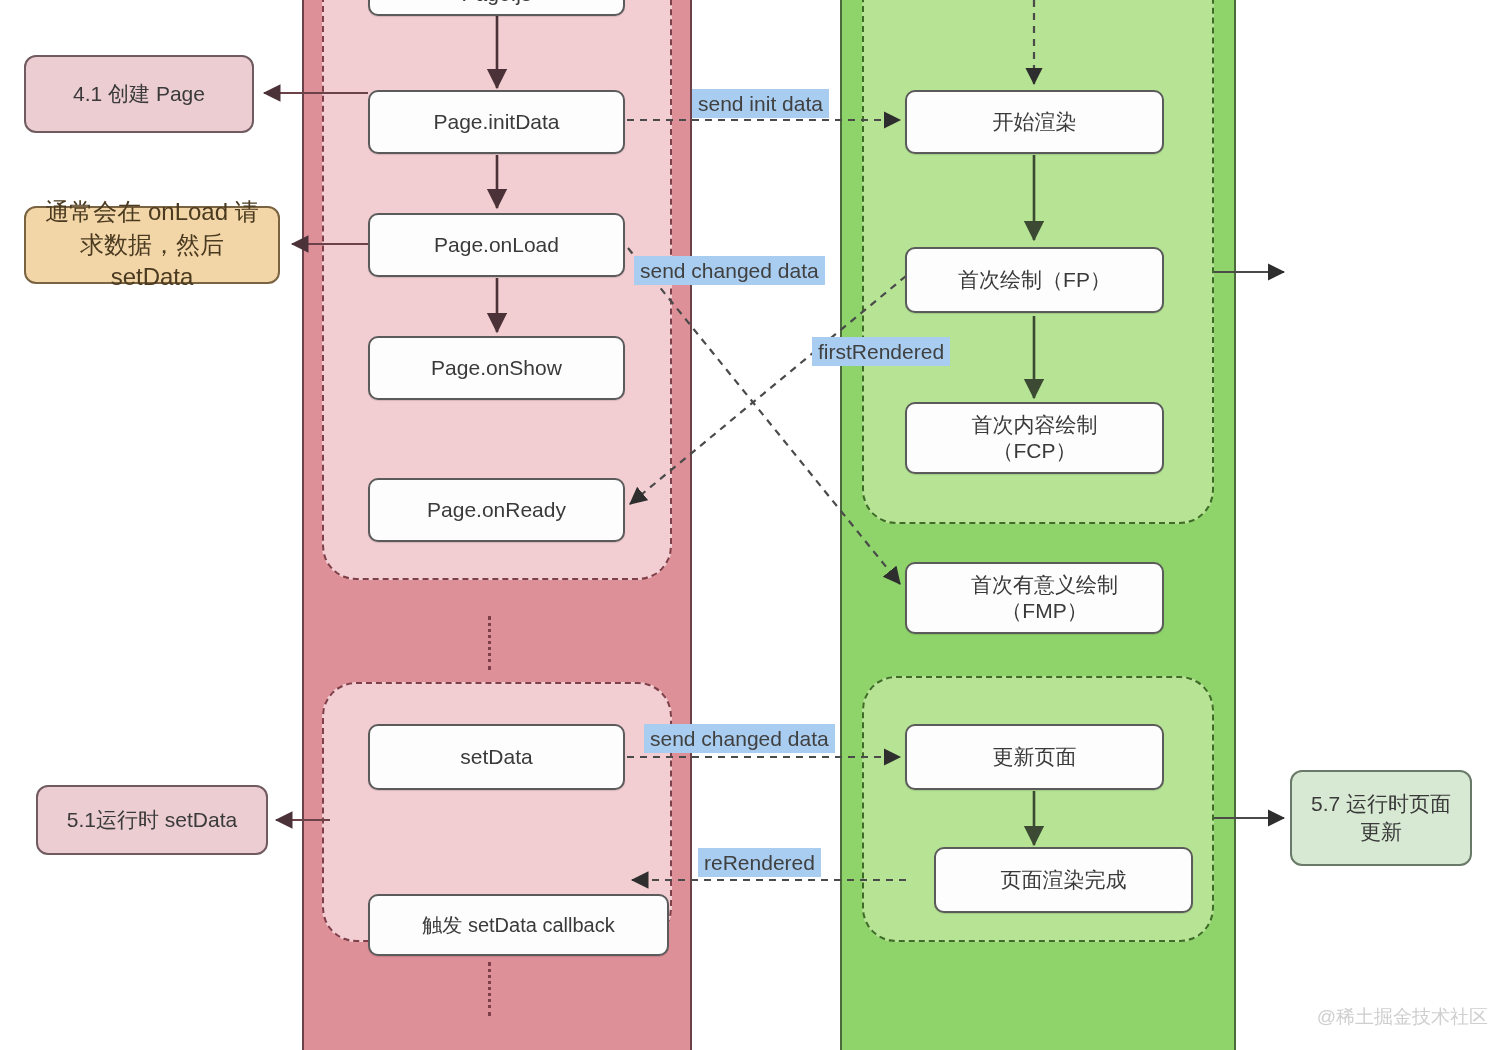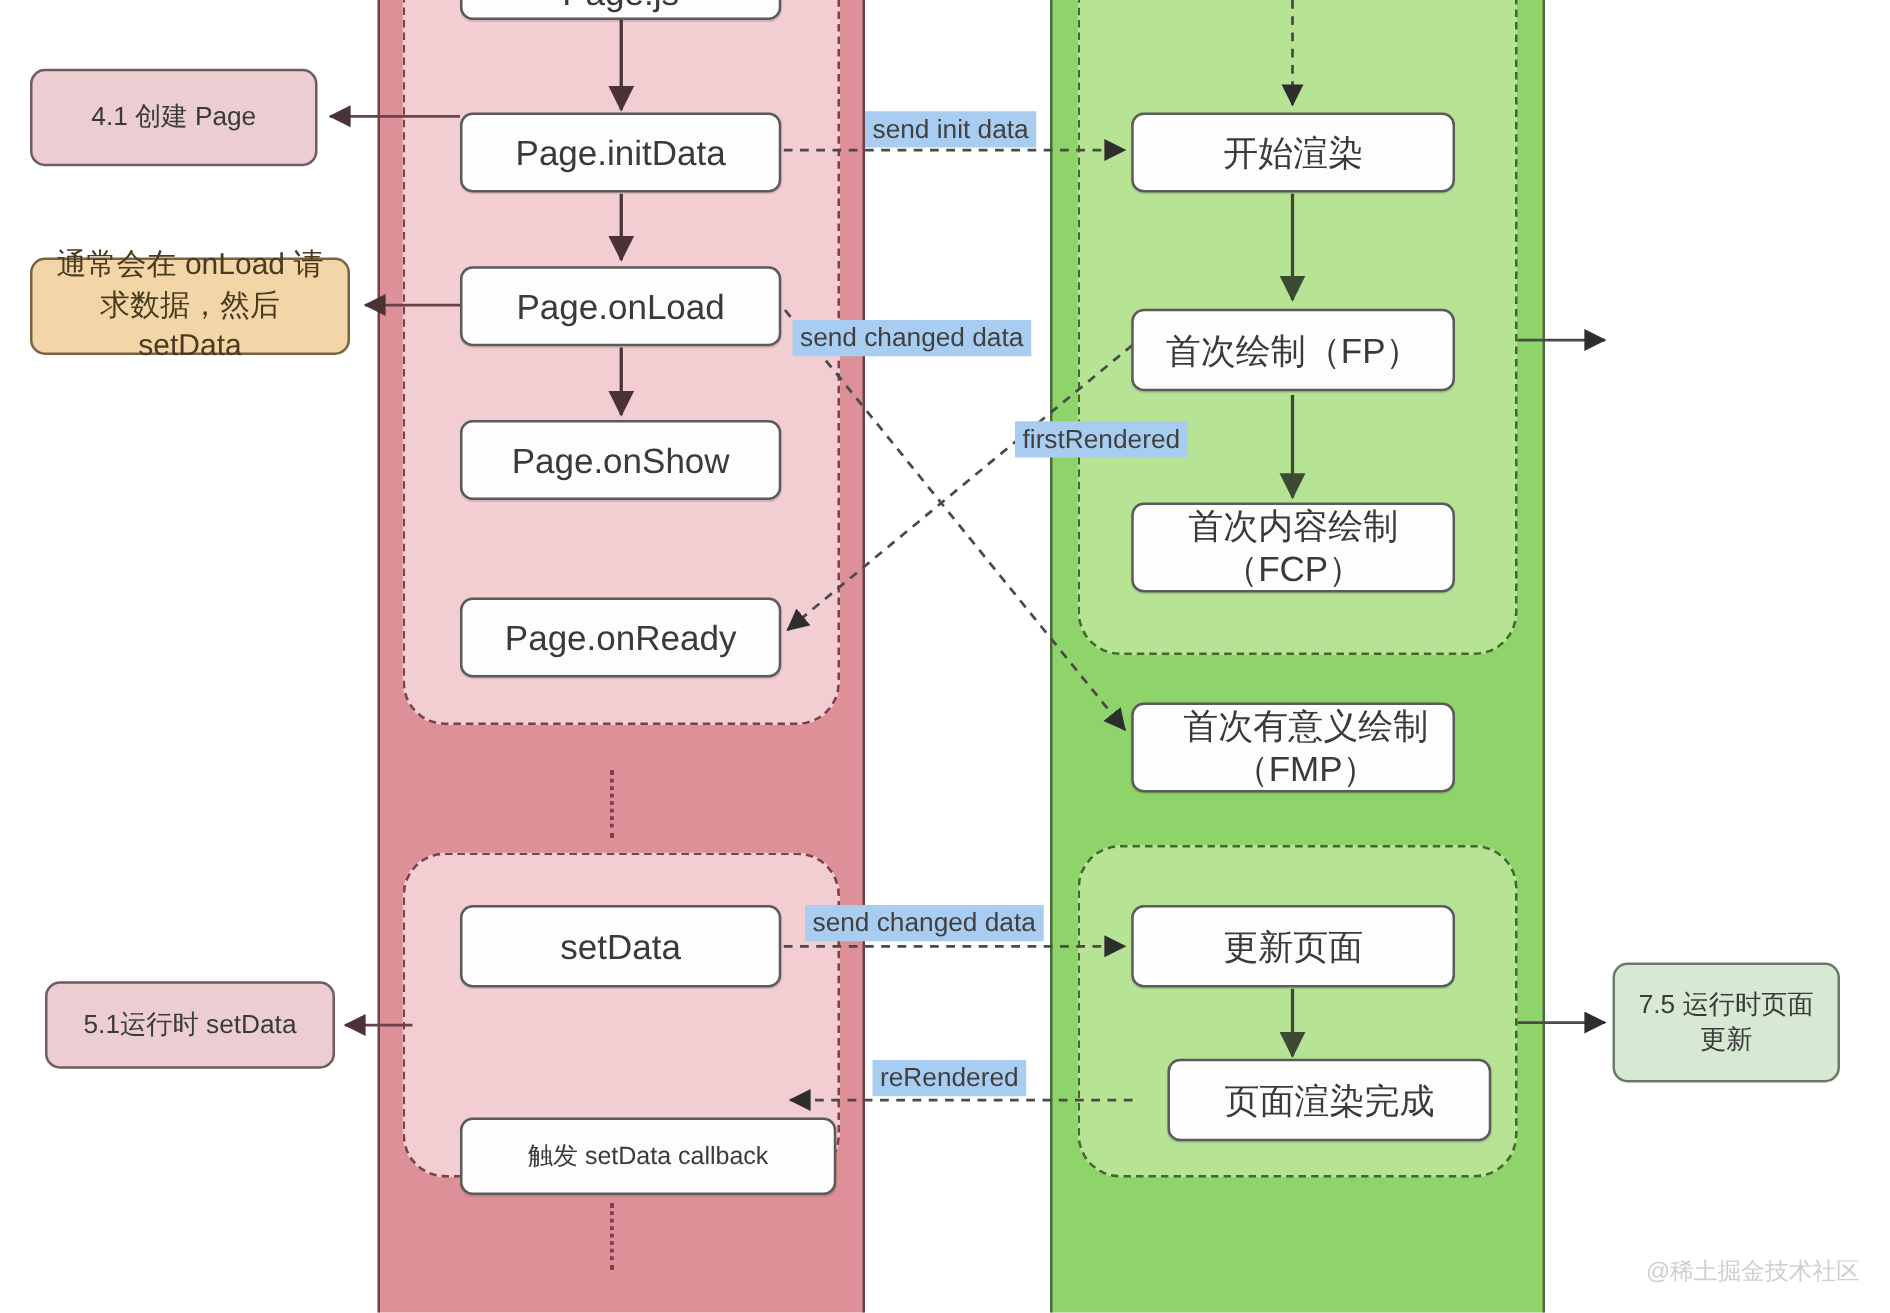--- a/index.html
+++ b/index.html
@@ -24,21 +24,21 @@
   .ig1{left:862px;top:-60px;width:352px;height:584px;}
   .ig2{left:862px;top:676px;width:352px;height:266px;}
 
   
   .vdots{position:absolute;border-left:3px dotted #7d3f48;}
 
   
   .node{position:absolute;box-sizing:border-box;background:#fdfdfd;
         border:2px solid #5b5b5b;border-radius:10px;
         display:flex;align-items:center;justify-content:center;
-        text-align:center;color:#3a3a3a;font-size:28px;line-height:1.25;
+        text-align:center;color:#3a3a3a;font-size:21px;line-height:1.25;
         box-shadow:0 1px 1px rgba(0,0,0,.12);}
 
   .side{position:absolute;box-sizing:border-box;border-radius:12px;
         display:flex;align-items:center;justify-content:center;
         text-align:center;font-size:21px;line-height:1.35;padding:16px 10px;}
   .side-pink{background:#eccdd2;border:2px solid #6f5b60;color:#3a3a3a;}
   .side-orange{background:#f3d6a8;border:2px solid #7a6340;color:#4a3a20;
                font-size:24px;}
   .side-green{background:#d7e8d3;border:2px solid #6a7a68;color:#3a3a3a;}
 
@@ -156,21 +156,21 @@
 
   <div class="side side-orange" style="left:24px;top:206px;width:256px;height:78px;flex-direction:column;">
     <span>通常会在 onLoad 请</span>
     <span>求数据，然后 setData</span>
   </div>
 
   <div class="side side-pink" style="left:36px;top:785px;width:232px;height:70px;">5.1运行时 setData</div>
 
 
   <div class="side side-green" style="left:1290px;top:770px;width:182px;height:96px;flex-direction:column;">
-    <span>7.5 运行时页面</span>
+    <span>5.7 运行时页面</span>
     <span>更新</span>
   </div>
 
   <div class="elabel" style="left:692px;top:89px;">send init data</div>
 
   <div class="elabel" style="left:634px;top:256px;">send changed data</div>
 
   <div class="elabel" style="left:812px;top:337px;">firstRendered</div>
 
   <div class="elabel" style="left:644px;top:724px;">send changed data</div>

